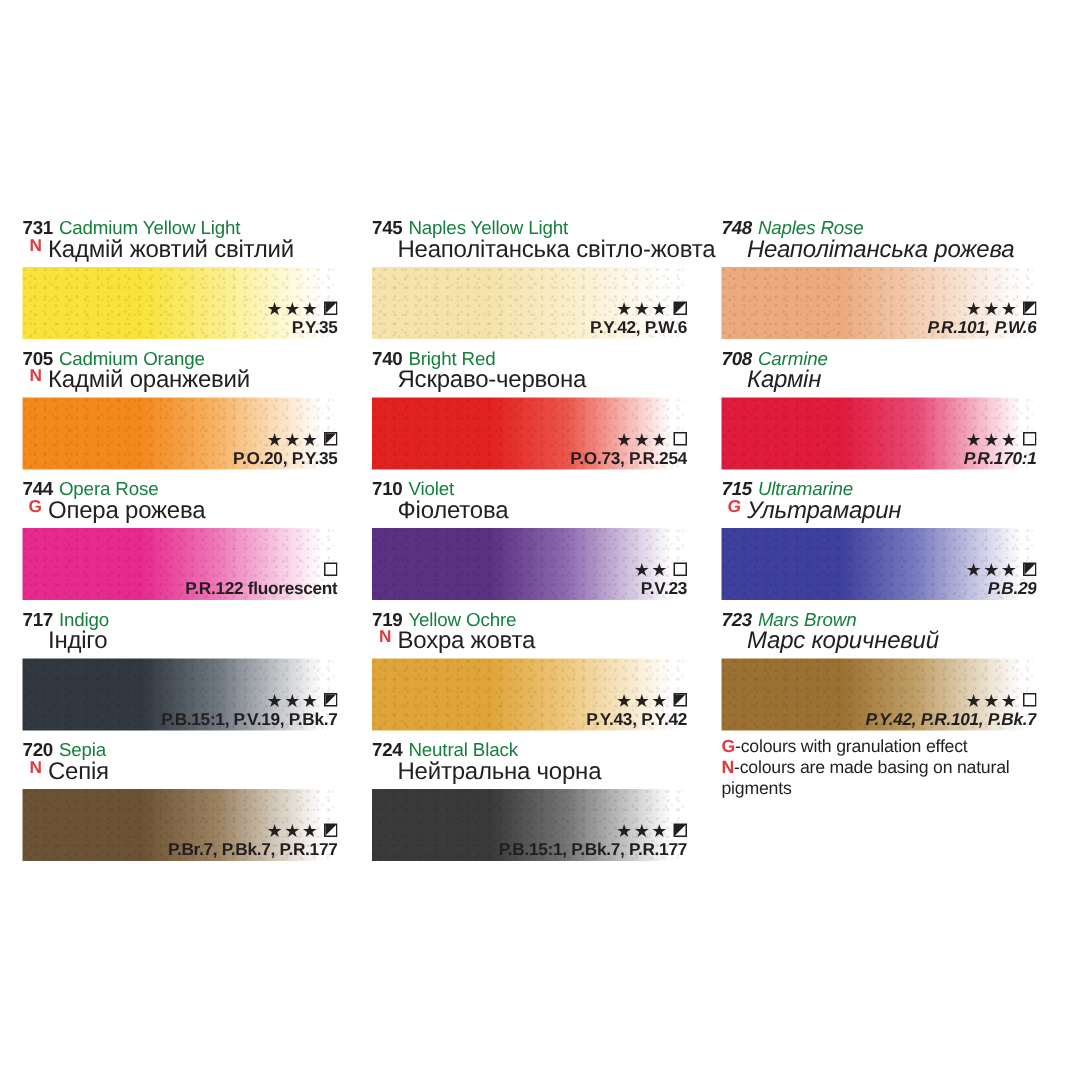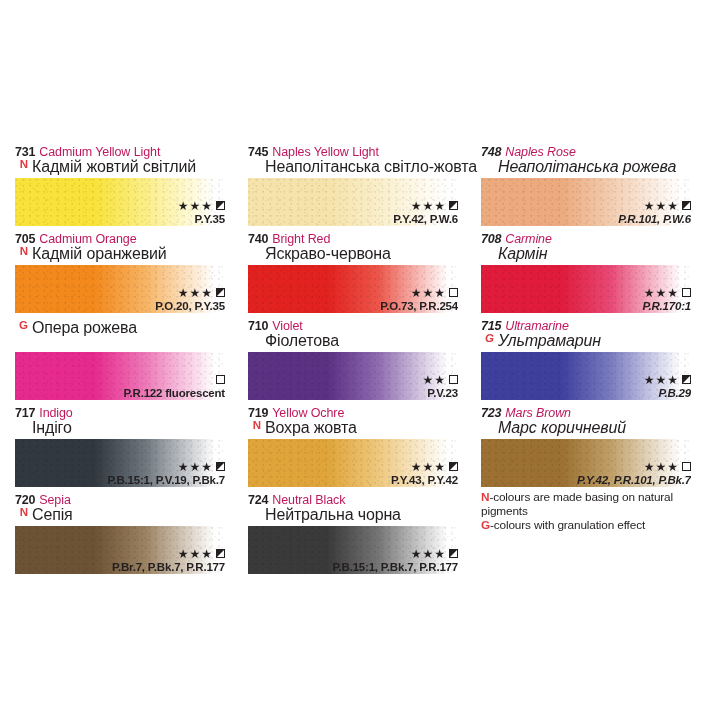--- a/index.html
+++ b/index.html
@@ -49,21 +49,21 @@
   }
   .code{
     font-weight:bold;
     font-size:12.5px;
     letter-spacing:-0.2px;
     color:#231f20;
     margin-right:4px;
   }
   .name-en{
     font-size:12.5px;
-    color:#be185d;
+    color:#15803d;
     letter-spacing:-0.1px;
   }
   .ln2{
     display:flex;
     align-items:flex-start;
     white-space:nowrap;
     margin-top:0px;
   }
   .flag{
     font-weight:bold;
@@ -295,20 +295,24 @@
                 <span class="tbox"></span>
               </div>
               <div class="pig">P.R.170:1</div>
             </div>
           </div>
         </div>
       </div>
       <div class="row">
         <div class="cell c1">
           <div class="head">
+            <div class="ln1">
+              <span class="code">744</span>
+              <span class="name-en">Opera Rose</span>
+            </div>
             <div class="ln2">
               <span class="flag">G</span>
               <span class="name-ua">Опера рожева</span>
             </div>
           </div>
           <div class="swatch" style="background: linear-gradient(to right, rgb(231, 42, 142) 0%, rgb(231, 42, 142) 38%, rgb(238, 121, 184) 62%, rgb(255, 255, 255) 95%, rgb(255, 255, 255) 100%);">
             <div class="grain"></div>
             <div class="meta nostars">
               <div class="stars-line">
                 <span class="stars"></span>
@@ -471,20 +475,20 @@
               <div class="pig">P.B.15:1, P.Bk.7, P.R.177</div>
             </div>
           </div>
         </div>
         <div class="cell c3"></div>
       </div>
     </div>
 
   <div class="legend">
     <div>
+      <b>G</b><span>-colours with granulation effect</span>
+    </div>
+    <div>
       <b>N</b><span>-colours are made basing on natural pigments</span>
     </div>
-    <div>
-      <b>G</b><span>-colours with granulation effect</span>
-    </div>
   </div>
 
 </div>
 
 </body></html>

